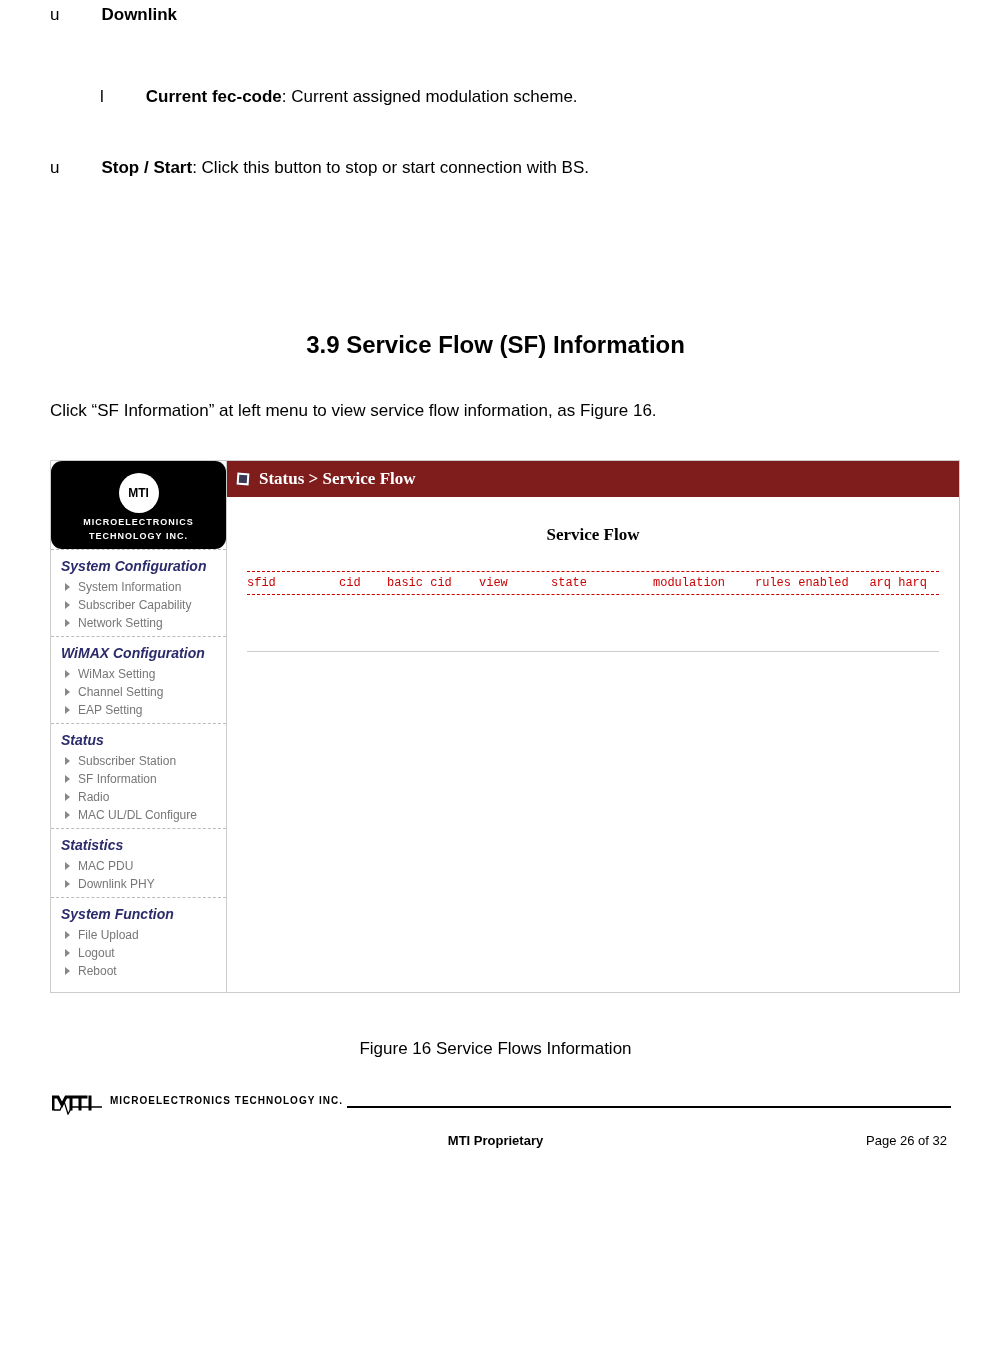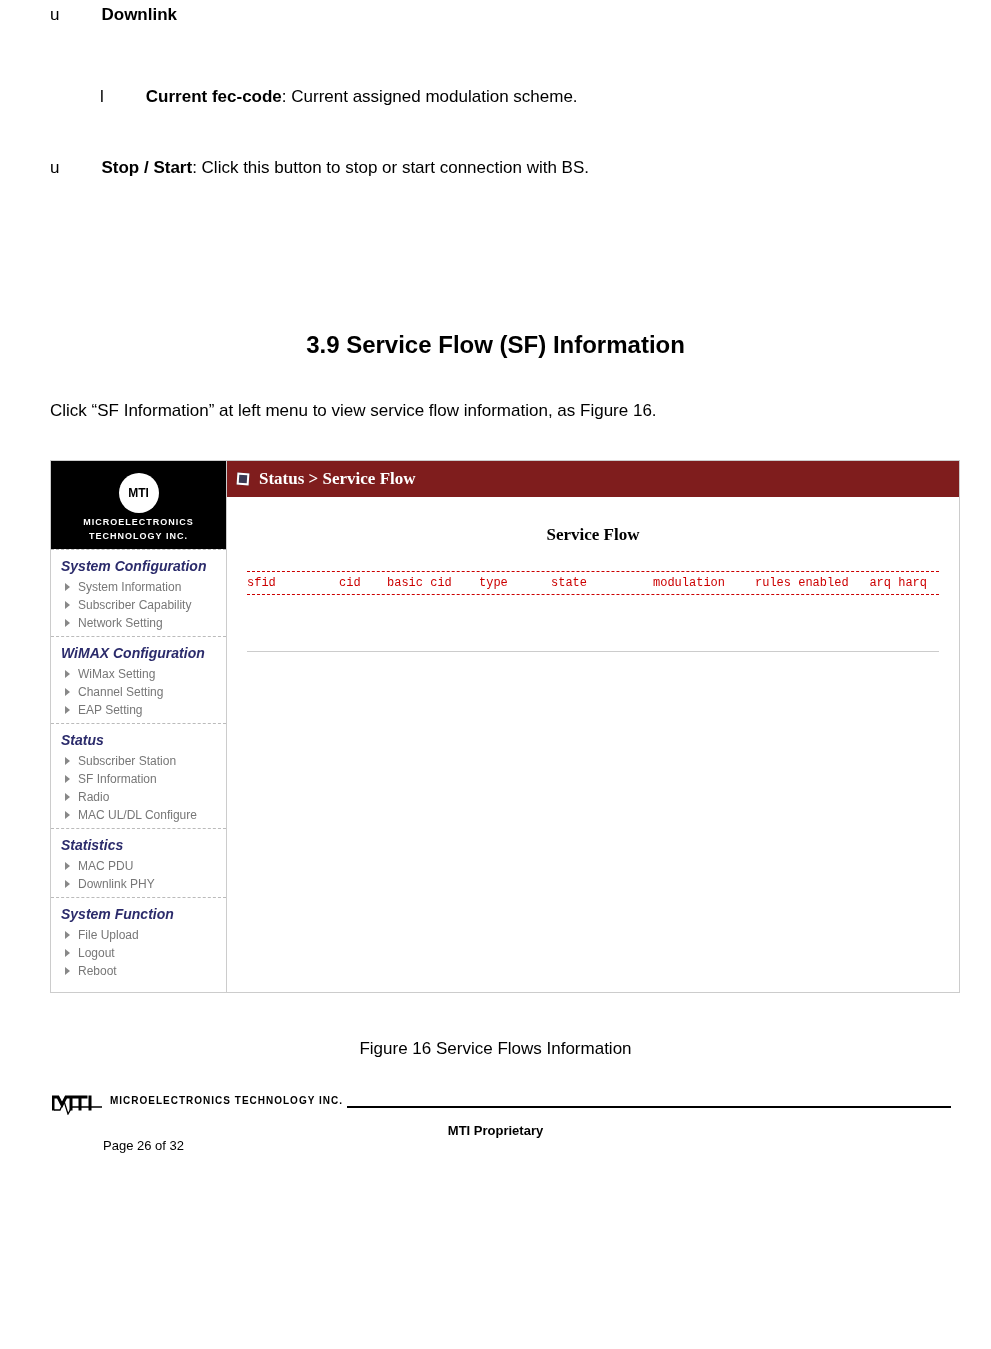--- a/index.html
+++ b/index.html
@@ -51,20 +51,21 @@
     background: #fff;
     border-right: 1px solid #ccc;
     font-size: 12px;
     padding-bottom: 8px;
   }
   .logo-cell {
     background: #000;
     color: #fff;
     padding: 12px 8px 8px 8px;
     text-align: center;
+    border-radius: 11px;
   }
   .logo-badge {
     display: inline-block;
     width: 40px; height: 40px;
     border-radius: 50%;
     background: #fff;
     color: #000;
     font-weight: bold;
     font-size: 12px;
     line-height: 40px;
@@ -194,23 +195,22 @@
   .footer-hr {
     flex: 1;
     border-bottom: 2px solid #000;
     margin-left: 4px;
     margin-bottom: 7px;
   }
   .footer-row2 {
     display: flex;
     justify-content: space-between;
     font-size: 13px;
-    margin-top: 8px;
+    margin-top: 18px;
     padding: 0 4px;
-    flex-direction: column;
   }
   .footer-center { flex: 1; text-align: center; font-weight: bold; }
   .footer-right { width: 140px; text-align: right; }
 </style>
 </head>
 <body>
 
 <div class="page">
 
   <div class="bullet-u indent-1" style="margin-top:2px;">
@@ -331,21 +331,21 @@
         <span class="sq"></span>
         <span>Status &gt; Service Flow</span>
       </div>
       <div class="content-body">
         <div class="sf-title">Service Flow</div>
         <div class="dash-sep"></div>
         <div class="sf-table-head">
           <span class="c-sfid">sfid</span>
           <span class="c-cid">cid</span>
           <span class="c-bcid">basic cid</span>
-          <span class="c-type">type</span>
+          <span class="c-type">view</span>
           <span class="c-state">state</span>
           <span class="c-dir">modulation</span>
           <span class="c-rules">rules enabled</span>
           <span class="c-arq">arq harq</span>
         </div>
         <div class="dash-sep"></div>
         <div class="bot-line"></div>
         <div style="height:260px"></div>
       </div>
     </div>

